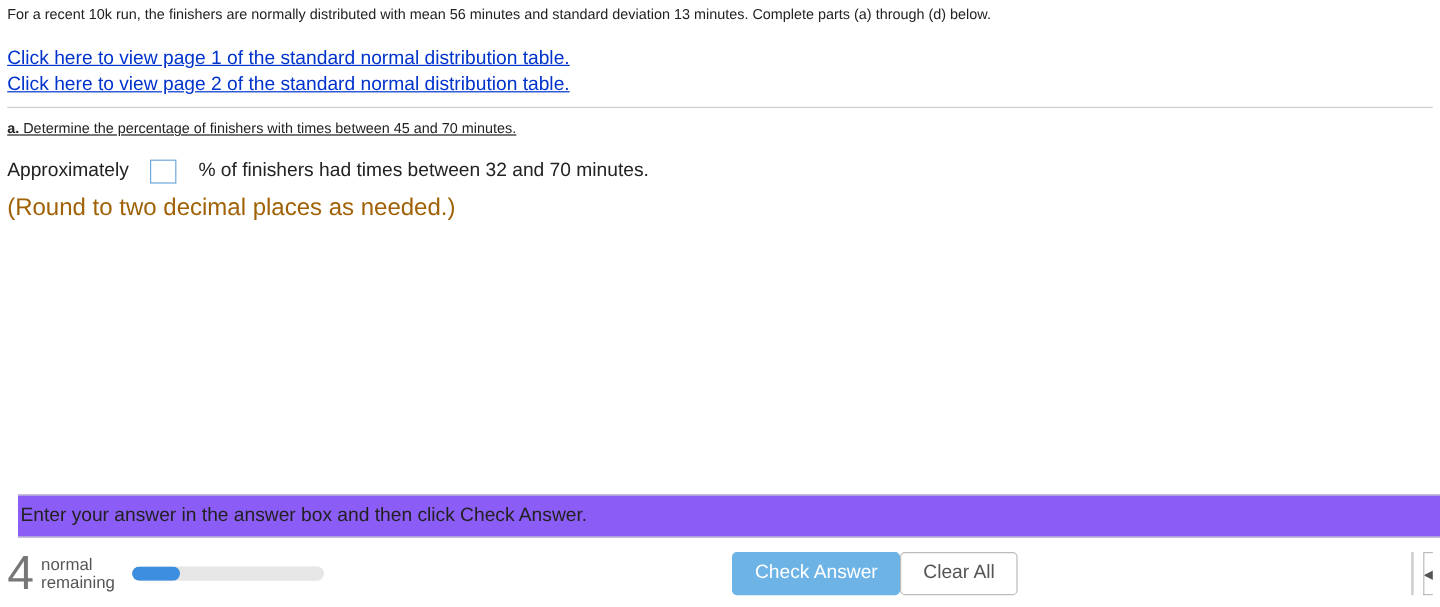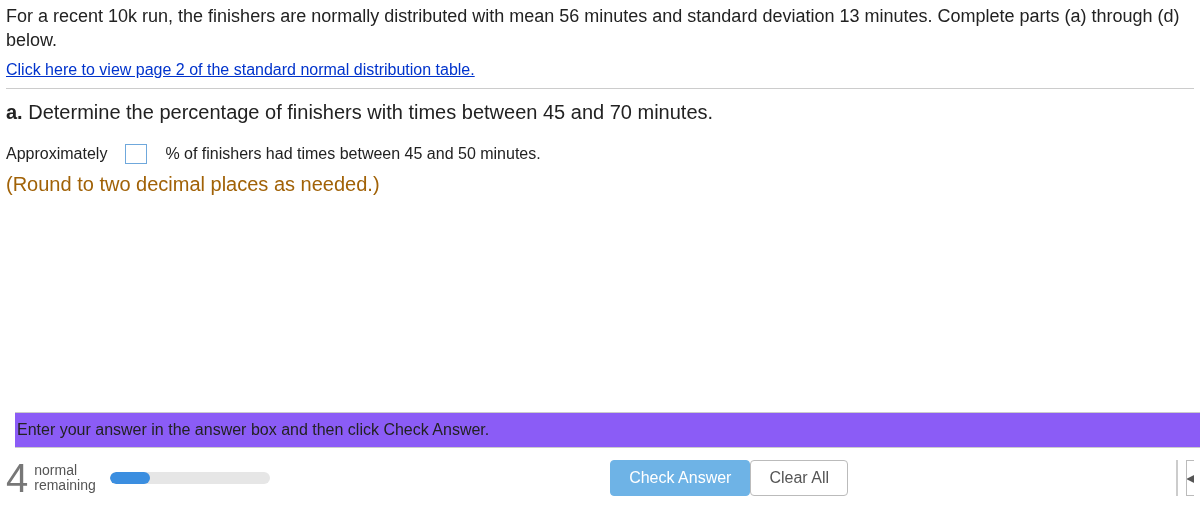--- a/index.html
+++ b/index.html
@@ -10,44 +10,45 @@
     background: #fff;
     width: 1200px;
     height: 506px;
     overflow: hidden;
     position: relative;
   }
   .content {
     padding: 4px 6px 0 6px;
   }
   .intro {
-    font-size: 18px;
+    font-size: 12px;
     line-height: 1.35;
-    margin-bottom: 6px;
+    margin-bottom: 18px;
   }
   .links {
     margin-bottom: 8px;
   }
   .link {
     color: #0033cc;
     text-decoration: underline;
     cursor: pointer;
     display: block;
     font-size: 16px;
     line-height: 1.35;
   }
   .divider {
     border: none;
     border-top: 1px solid #ccc;
     margin: 0 0 8px 0;
   }
   .part-line {
-    font-size: 20px;
+    font-size: 12px;
     line-height: 1.5;
     margin-bottom: 14px;
+    text-decoration: underline;
   }
   .part-line .label { font-weight: bold; }
   .answer-line {
     font-size: 16px;
     line-height: 1.6;
     margin-bottom: 2px;
     display: flex;
     align-items: center;
     flex-wrap: wrap;
     gap: 16px;
@@ -160,33 +161,34 @@
     overflow:hidden;
   }
 </style>
 </head>
 <body>
 
 <div class="content">
   <p class="intro">For a recent 10k run, the finishers are normally distributed with mean 56 minutes and standard deviation 13 minutes. Complete parts (a) through (d) below.</p>
 
   <div class="links">
+    <a class="link">Click here to view page 1 of the standard normal distribution table.</a>
     <a class="link">Click here to view page 2 of the standard normal distribution table.</a>
   </div>
 
   <hr class="divider">
 
   <p class="part-line">
     <span class="label">a.</span><span> Determine the percentage of finishers with times between 45 and 70 minutes.</span>
   </p>
 
   <div class="answer-line">
     <span>Approximately </span>
     <input type="text" class="answer-input" value="" style="">
-    <span>% of finishers had times between 45 and 50 minutes.</span>
+    <span>% of finishers had times between 32 and 70 minutes.</span>
   </div>
 
   <p class="hint">(Round to two decimal places as needed.)</p>
 </div>
 
 <div class="bottom-instruction">
   <div class="inner">Enter your answer in the answer box and then click Check Answer.</div>
 </div>
 
 <div class="footer">

